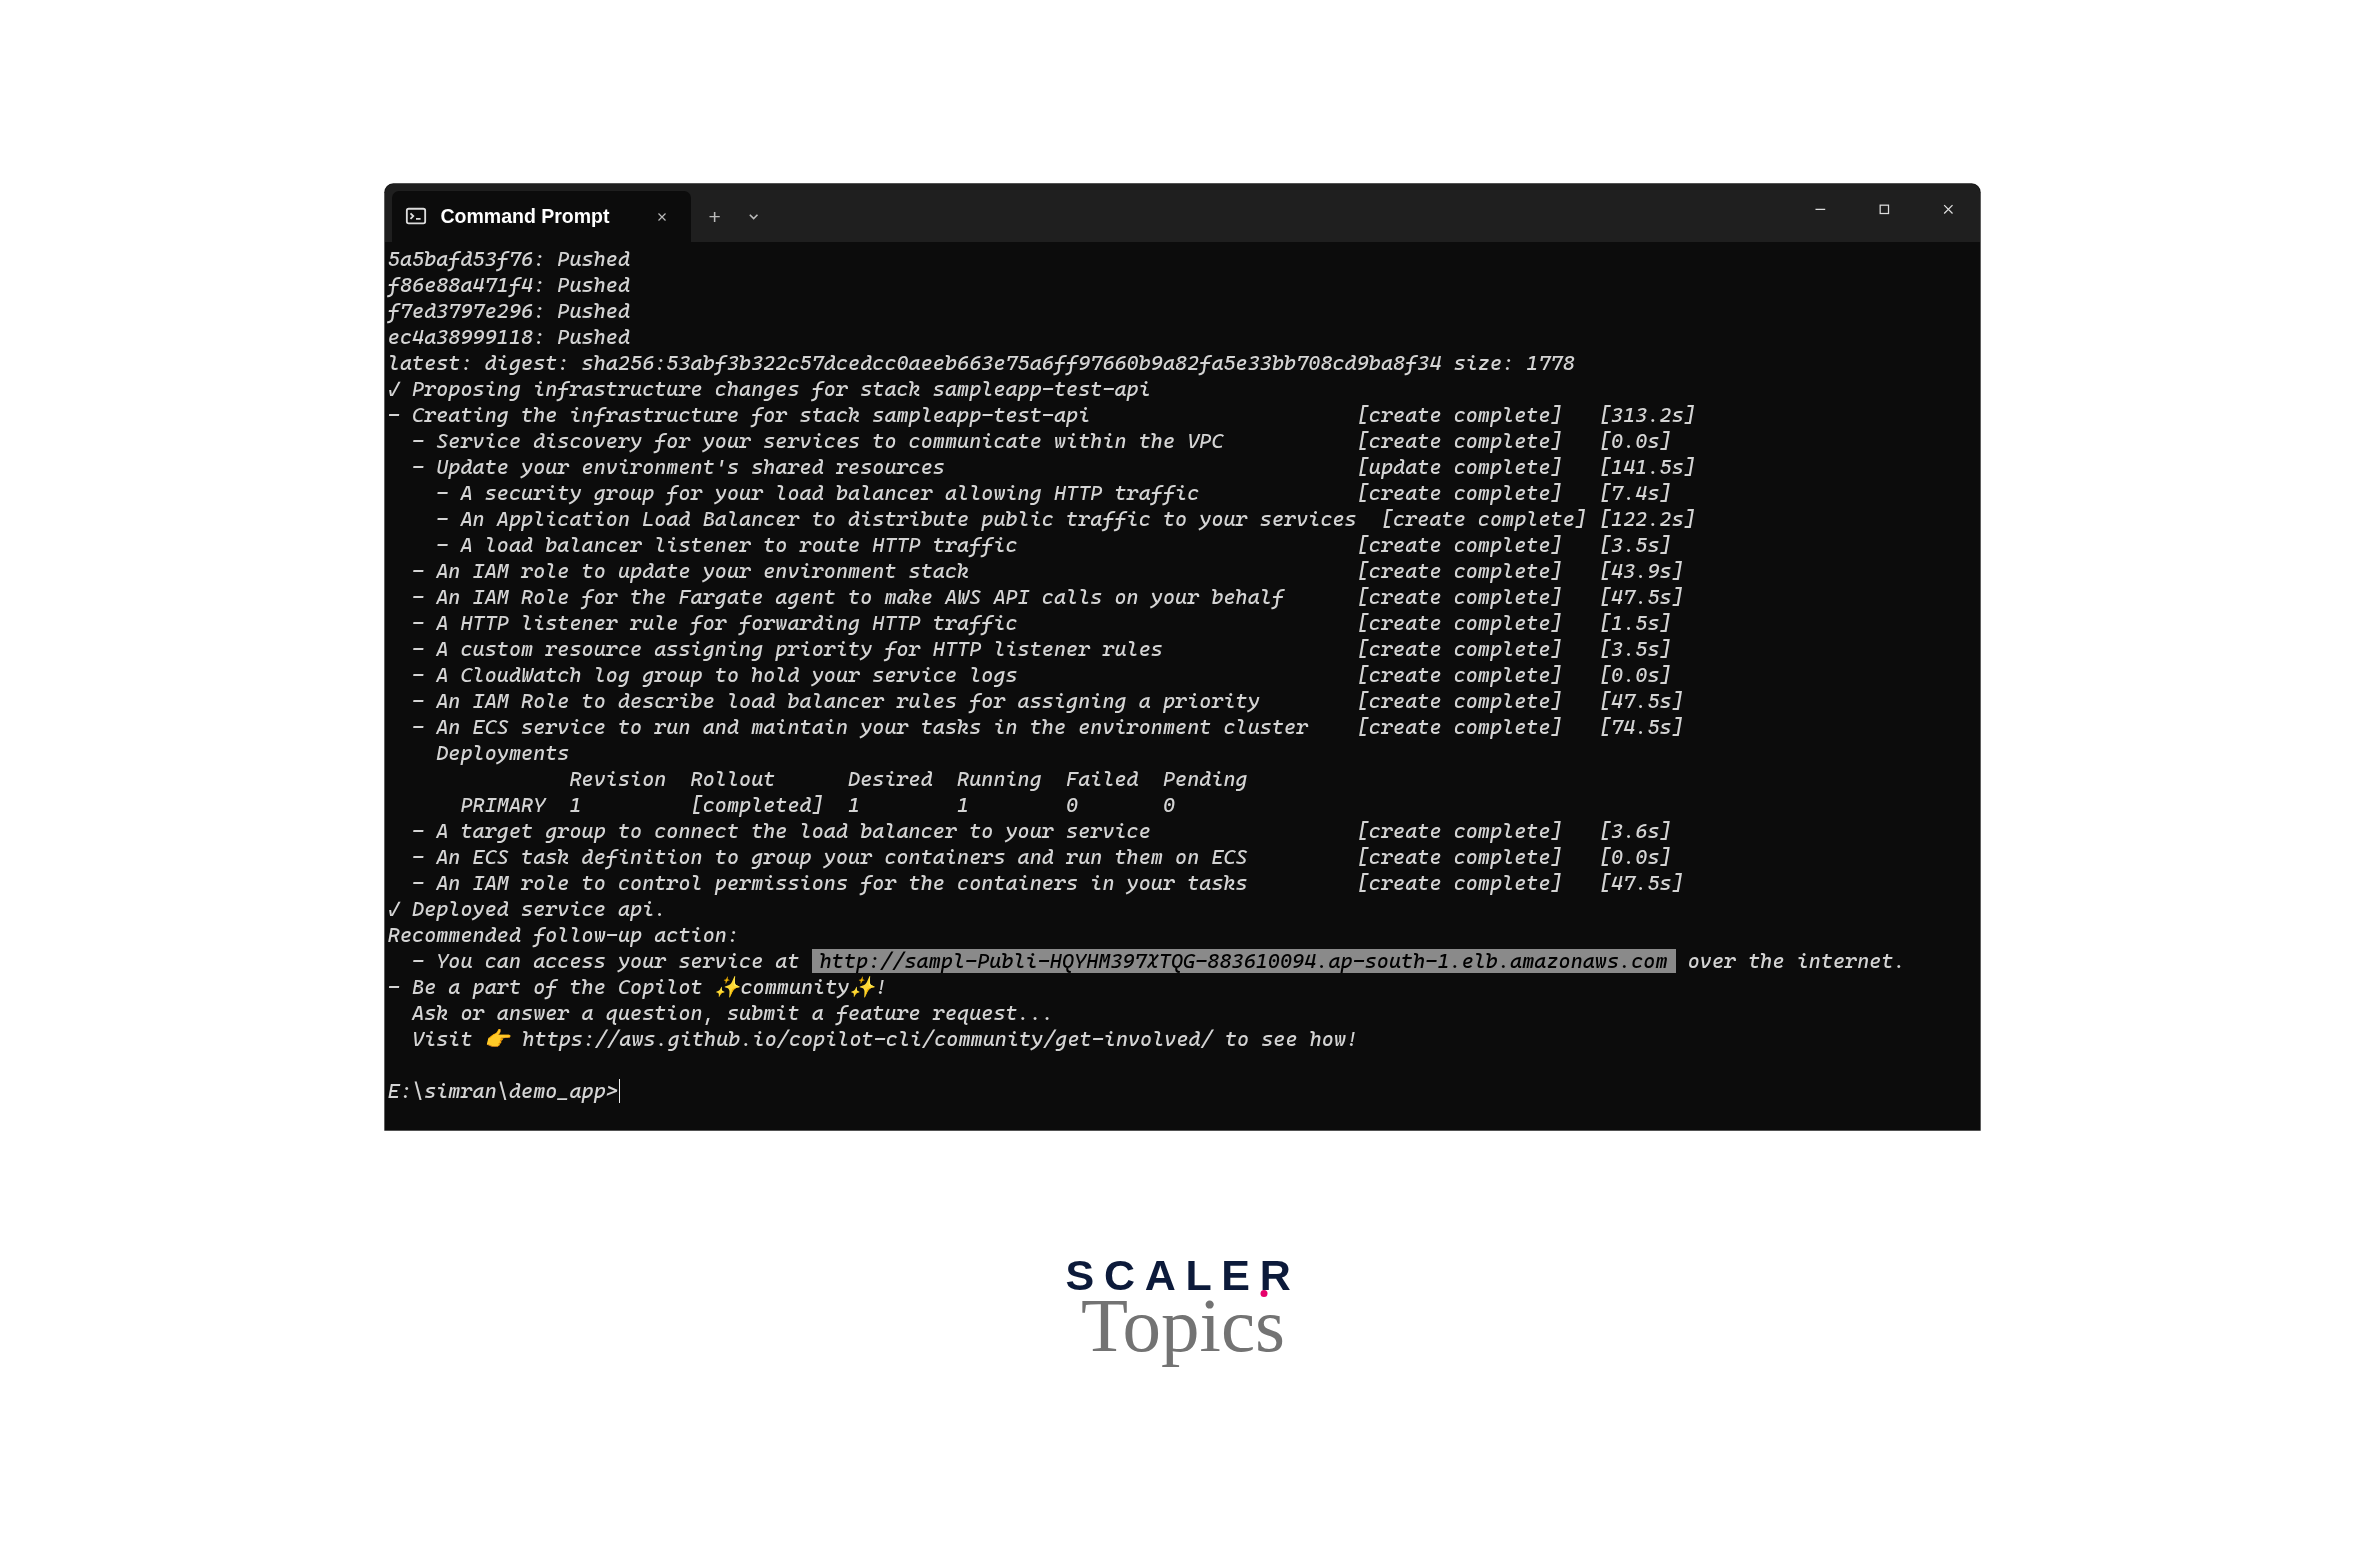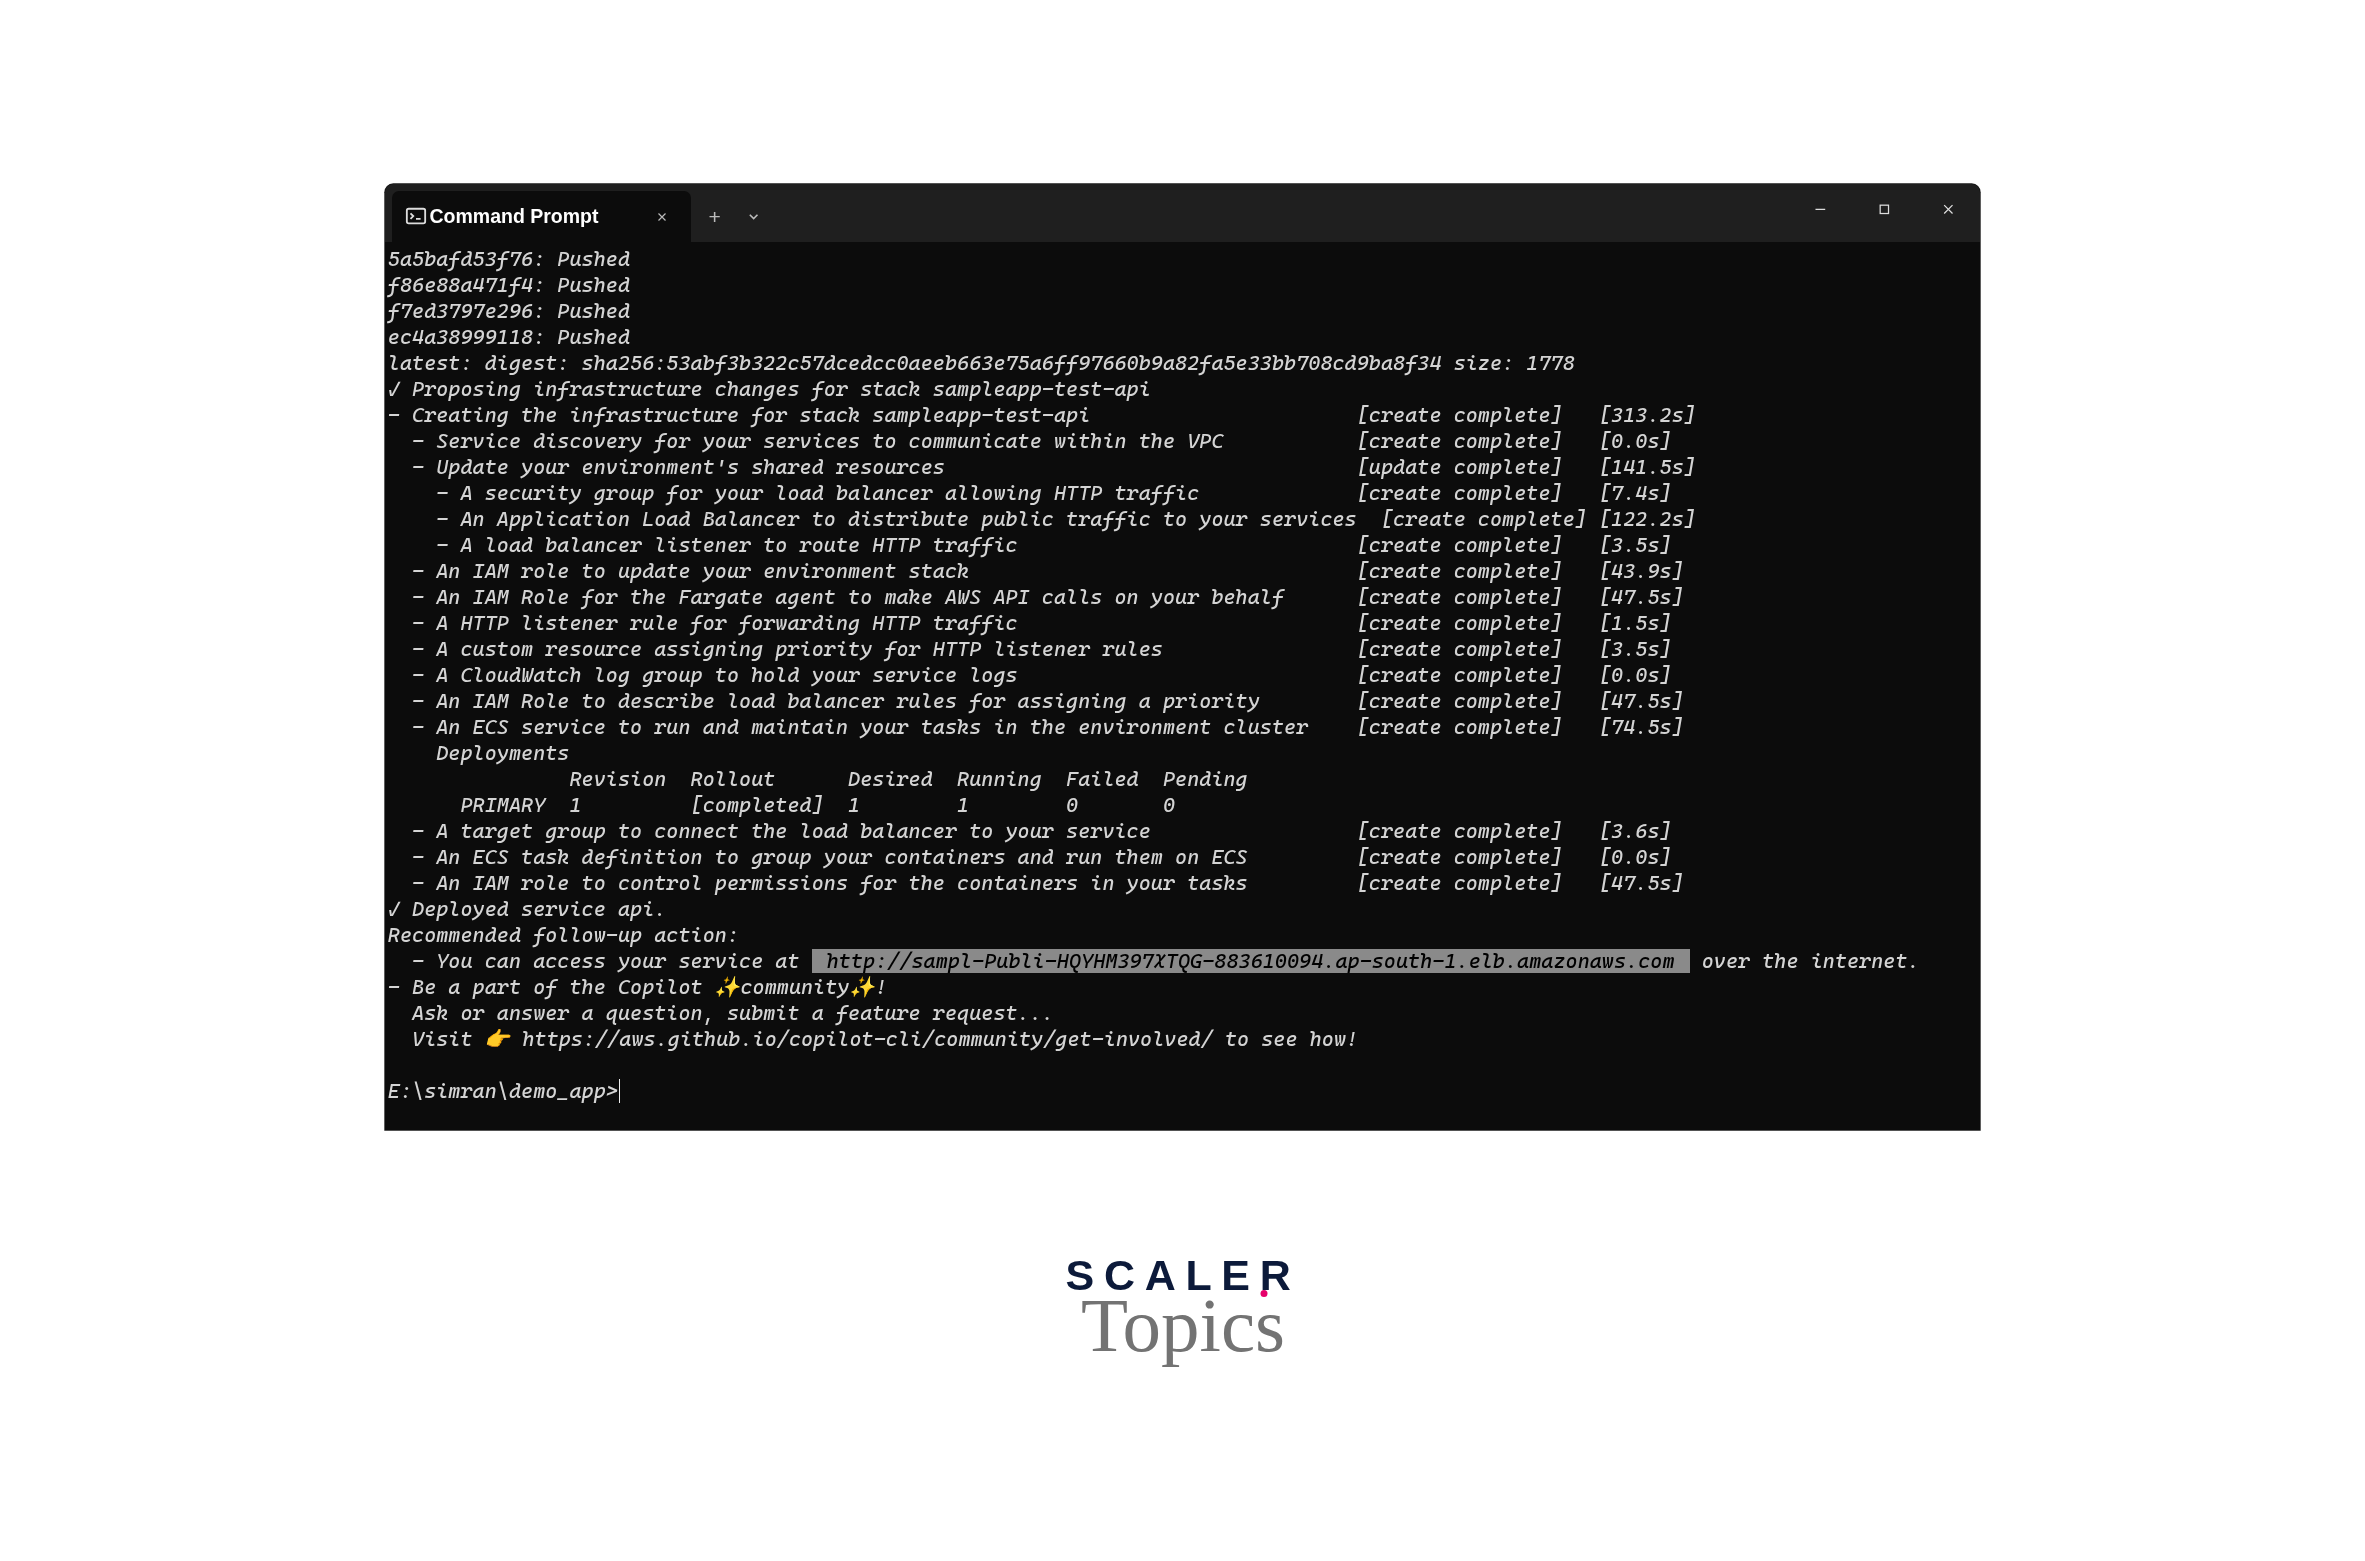--- a/index.html
+++ b/index.html
@@ -24,21 +24,21 @@
   .title-bar {
     height: 58px;
     background: #1f1f1f;
     display: flex;
     align-items: stretch;
     position: relative;
   }
   .tab {
     display: flex;
     align-items: center;
-    gap: 3px;
+    gap: 14px;
     padding: 0 16.7px 0 12.5px;
     background: #0c0c0c;
     border-radius: 7px 7px 0 0;
     margin-top: 7px;
     margin-left: 7px;
     min-width: 299px;
     position: relative;
   }
   .tab-icon {
     width: 22px;
@@ -104,21 +104,21 @@
     font-size: 20.5px;
     line-height: 26px;
     color: #d4d4d4;
     white-space: pre;
     letter-spacing: 0.1px;
   }
   .term-line { display: block; min-height: 26px; font-style: italic; }
   .hl {
     background: #8a8a8a;
     color: #000;
-    padding: 0 15px;
+    padding: 0 8px;
   }
   .cursor-blink {
     display: inline-block;
     width: 1.4px;
     height: 24px;
     background: #eee;
     vertical-align: text-bottom;
     margin-left: 0.7px;
   }
   .logo {

